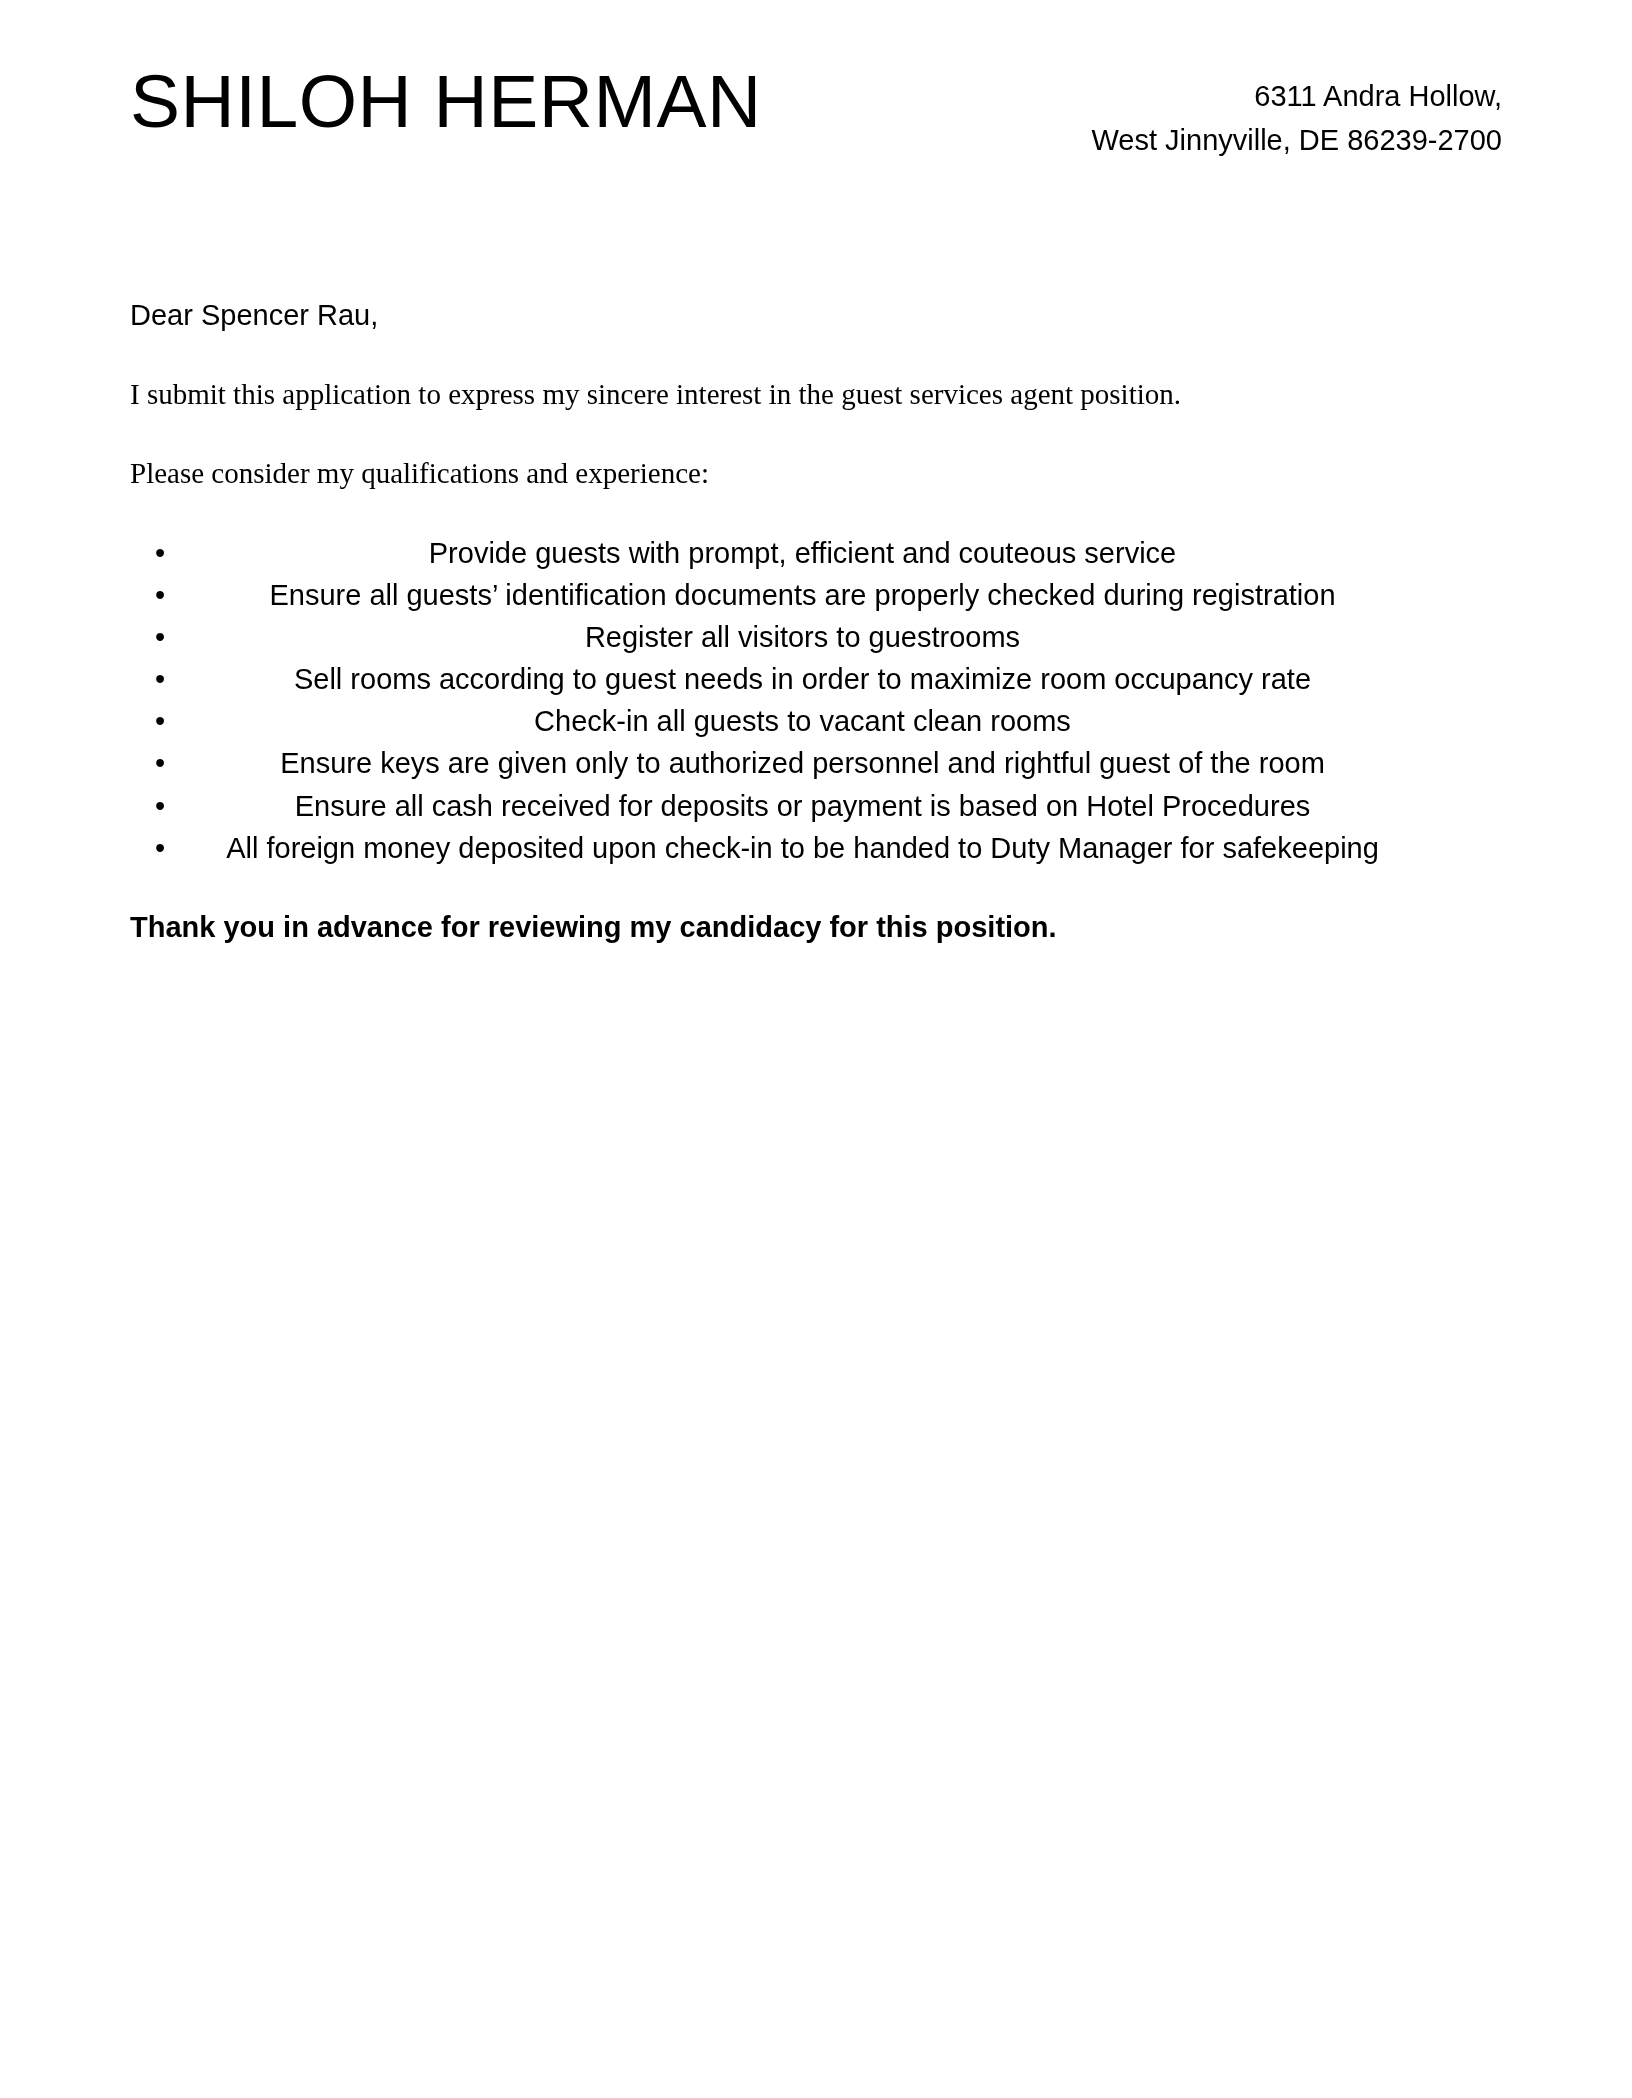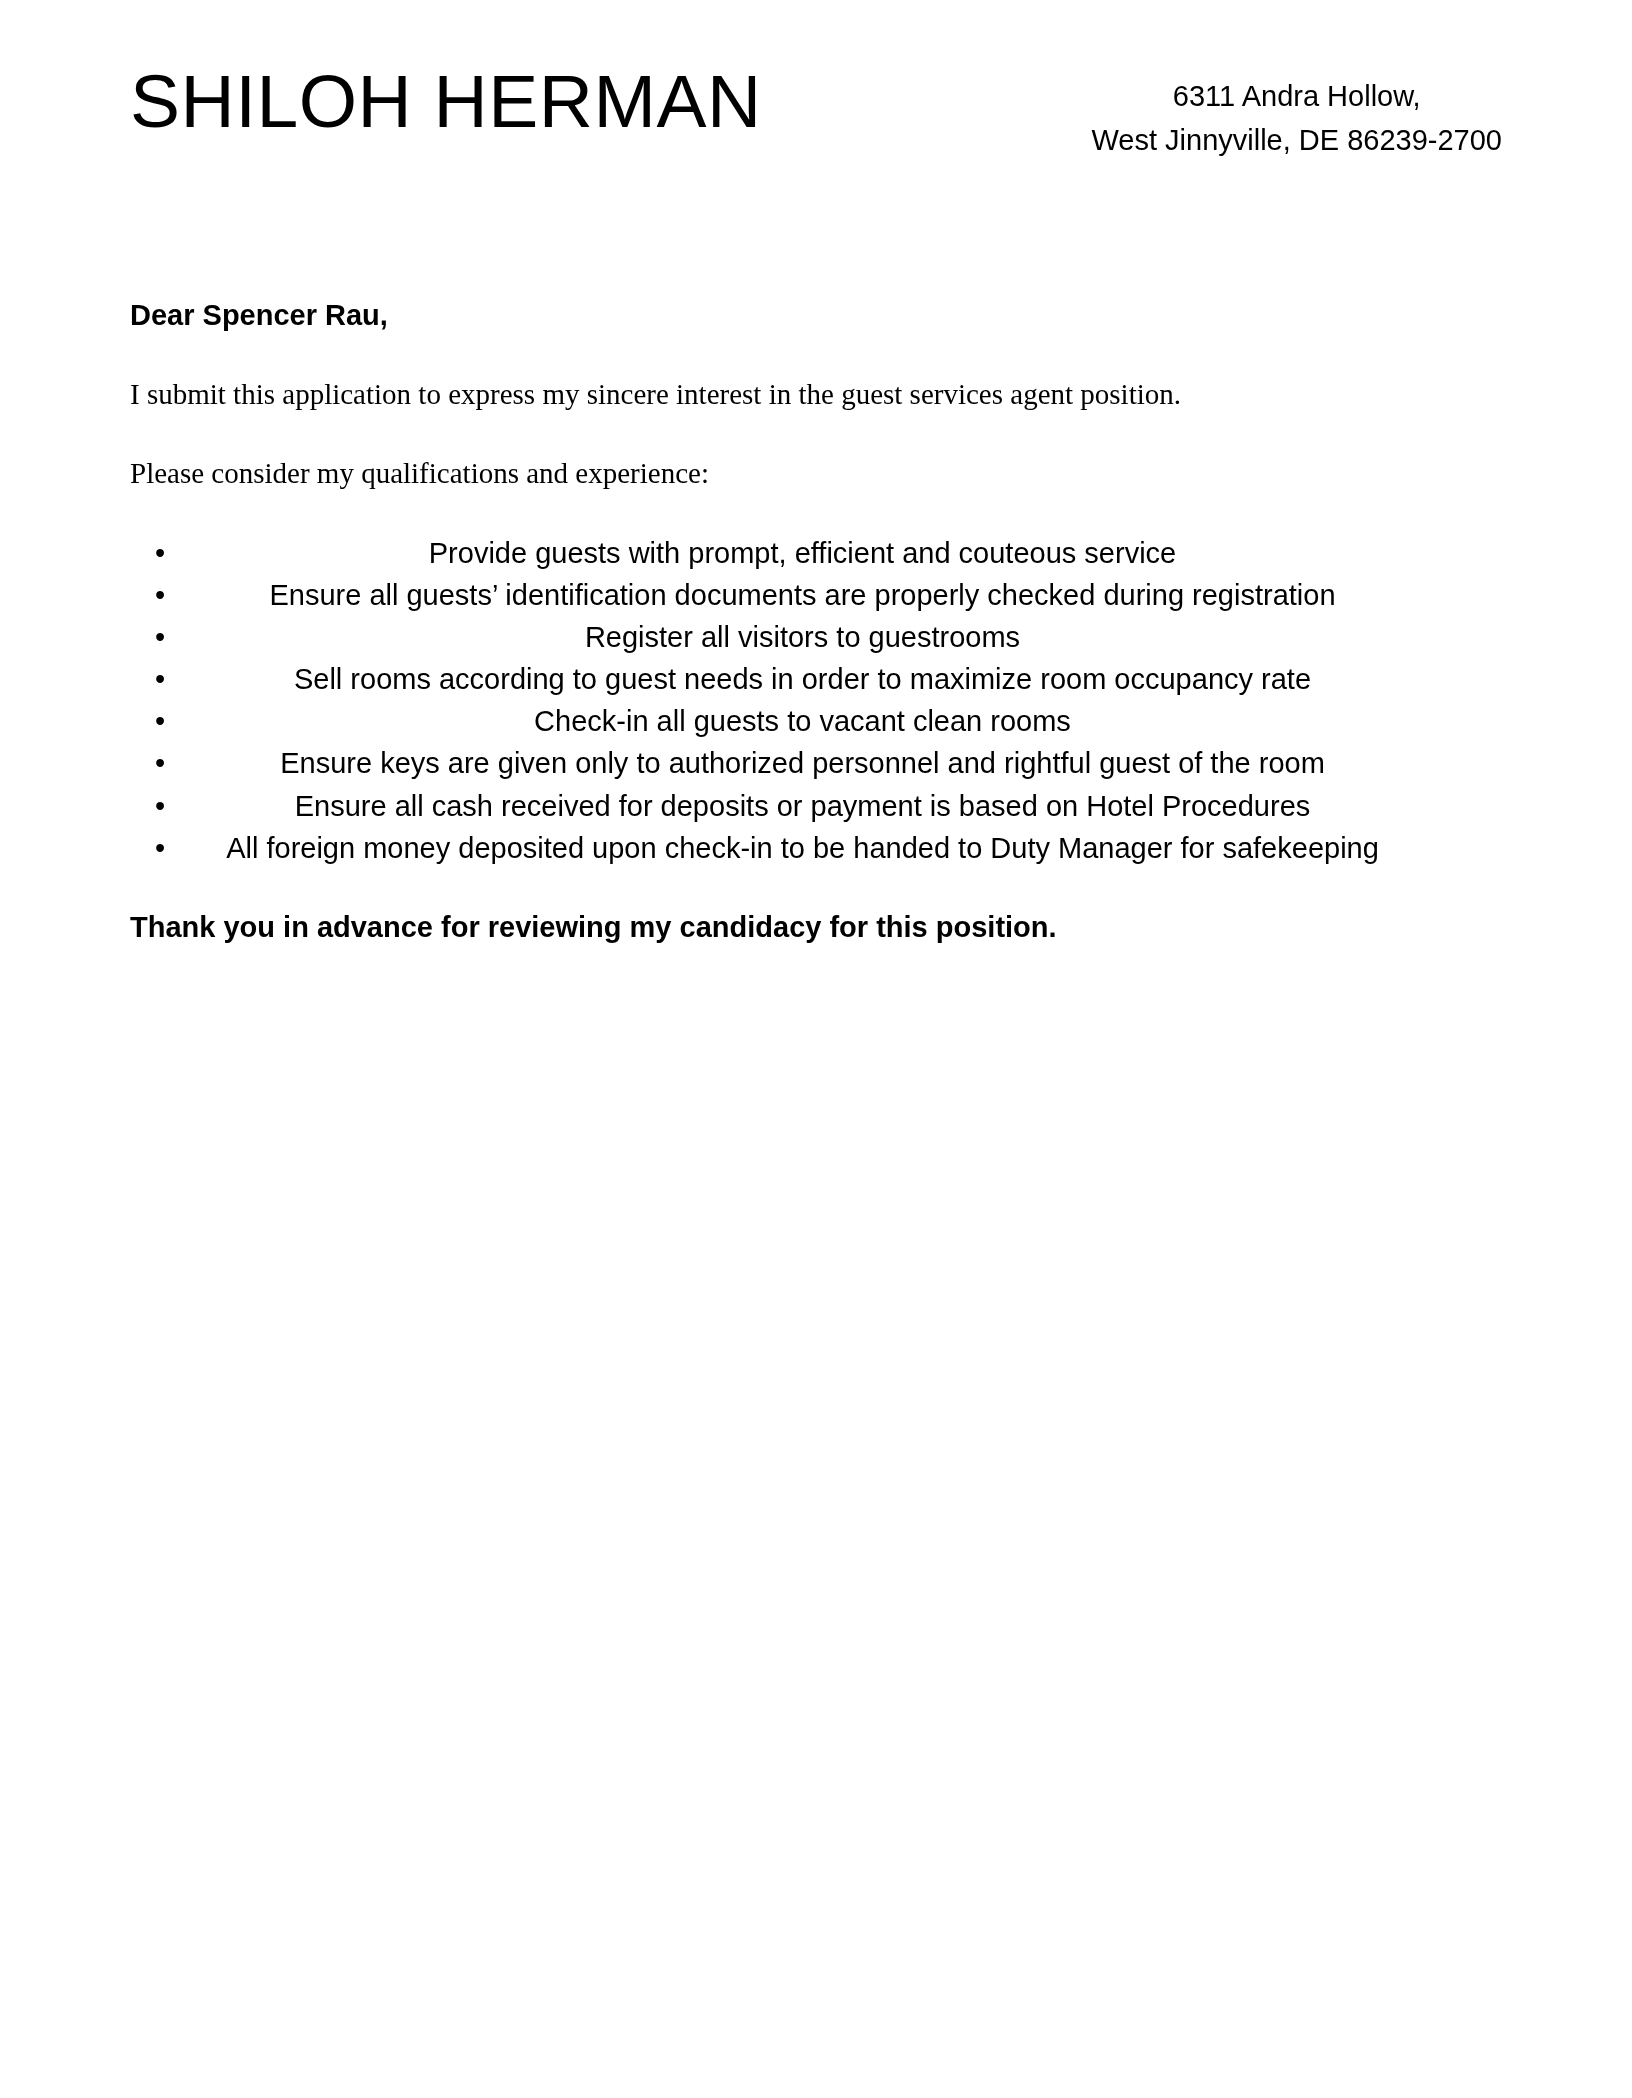--- a/index.html
+++ b/index.html
@@ -36,21 +36,21 @@
     font-size: 75px;
     font-weight: 400;
     letter-spacing: 0.5px;
     line-height: 1.05;
     white-space: nowrap;
     margin: 0;
     color: #000000;
   }
 
   .address-block {
-    text-align: center;
+    text-align: right;
     font-size: 29px;
     line-height: 1.52;
     font-weight: 400;
     padding-top: 12px;
     white-space: nowrap;
   }
 
   .address-line {
     display: block;
   }
@@ -60,21 +60,21 @@
     position: absolute;
     left: 130px;
     top: 295px;
     width: 1292px;
     font-size: 29px;
     line-height: 1.42;
     font-weight: 400;
   }
 
   .salutation {
-    font-weight: 700;
+    font-weight: 400;
     margin: 0 0 38px 0;
   }
 
   .para {
     margin: 0 0 38px 0;
     font-family: Liberation Serif, serif;
   }
 
   .para-intro {
     margin: 0 0 38px 0;

